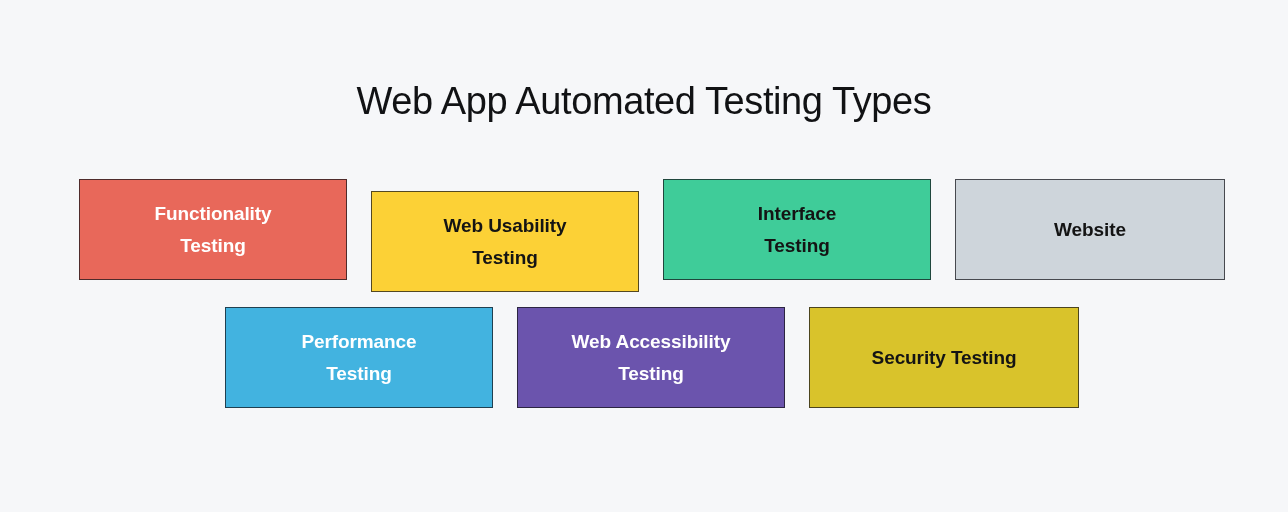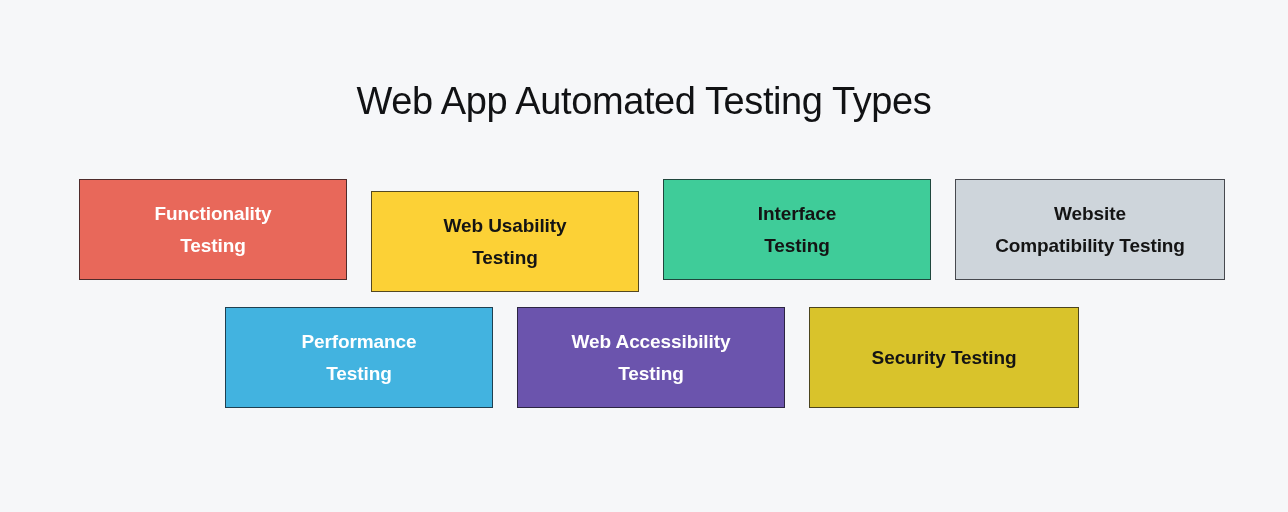--- a/index.html
+++ b/index.html
@@ -114,21 +114,20 @@
     <div class="card card-interface" style="background: rgb(63, 204, 153); color: rgb(20, 20, 20);">
       <span class="card-label">
         <span>Interface</span><br>
         <span>Testing</span>
       </span>
     </div>
 
     <div class="card card-website-compat" style="background: rgb(206, 213, 219); color: rgb(20, 20, 20);">
       <span class="card-label">
         <span>Website</span><br>
-        <span>Compatibility Testing</span>
       </span>
     </div>
 
   </div>
 
   <div class="row row-two">
 
     <div class="card card-performance" style="background: rgb(66, 179, 224); color: rgb(255, 255, 255);">
       <span class="card-label">
         <span>Performance</span><br>

